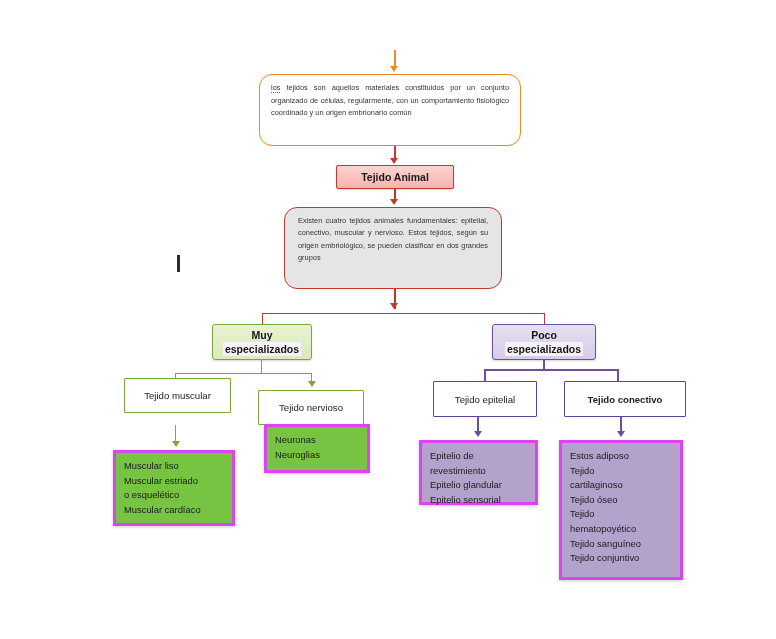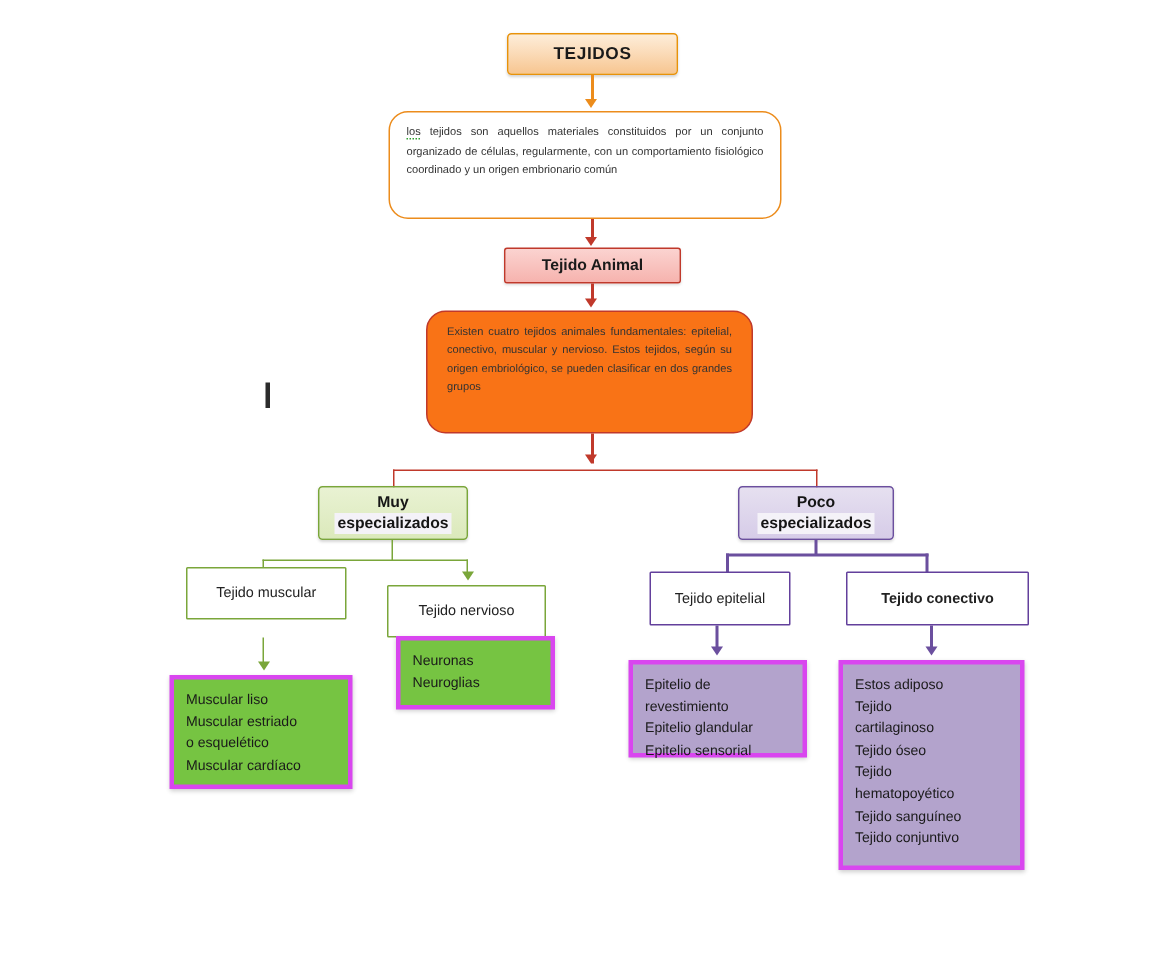--- a/index.html
+++ b/index.html
@@ -90,21 +90,21 @@
   }
 
   
   #def-animal {
     left: 284px;
     top: 207px;
     width: 218px;
     height: 82px;
     border: 1.6px solid #c0392b;
     border-radius: 13px;
-    background: #f97316;
+    background: #e5e5e5;
     padding: 7px 13px 6px 13px;
     justify-content: flex-start;
   }
   #def-animal .para {
     font-size: 7.4px;
     line-height: 12.4px;
     color: #333333;
     text-align: justify;
     text-justify: inter-word;
   }
@@ -151,21 +151,21 @@
   }
   .tissue-box .label {
     font-size: 9.6px;
     color: #222222;
   }
   .green-border { border: 1.6px solid #7aa63a; }
   .purple-border { border: 1.9px solid #63409c; }
 
   #box-muscular { left: 124px; top: 378px; width: 107px; height: 35px; }
   #box-nervioso { left: 258px; top: 390px; width: 106px; height: 35px; }
-  #box-epitelial { left: 433px; top: 381px; width: 94px; height: 36px; }
+  #box-epitelial { left: 433px; top: 381px; width: 104px; height: 36px; }
   #box-conectivo { left: 564px; top: 381px; width: 122px; height: 36px; font-weight: bold; }
 
   
   .list-box {
     background: #d946ef;
     padding: 3px;
     box-shadow: 0 1px 3px rgba(0,0,0,0.20);
     justify-content: flex-start;
   }
   .list-inner {
@@ -218,23 +218,20 @@
     width: 3px;
     height: 17px;
     background: #2b2b2b;
   }
 </style>
 </head>
 <body>
 
 <div id="canvas">
 
-  <div class="node group-box" id="tejidos-box">
-    <span class="label">TEJIDOS</span>
-  </div>
 
   <div class="ln orange" style="left:394px; top:50px; width:1.6px; height:18px;"></div>
   <div class="arrow orange" style="left:390px; top:66px;"></div>
 
   <div class="node" id="def-tejidos">
     <div class="para"><span class="misspell">los</span><span> tejidos son aquellos materiales constituidos por un conjunto organizado de células, regularmente, con un comportamiento fisiológico coordinado y un origen embrionario común</span></div>
   </div>
 
   <div class="ln red" style="left:394px; top:146px; width:1.6px; height:13px;"></div>
   <div class="arrow red" style="left:390px; top:158px;"></div>

